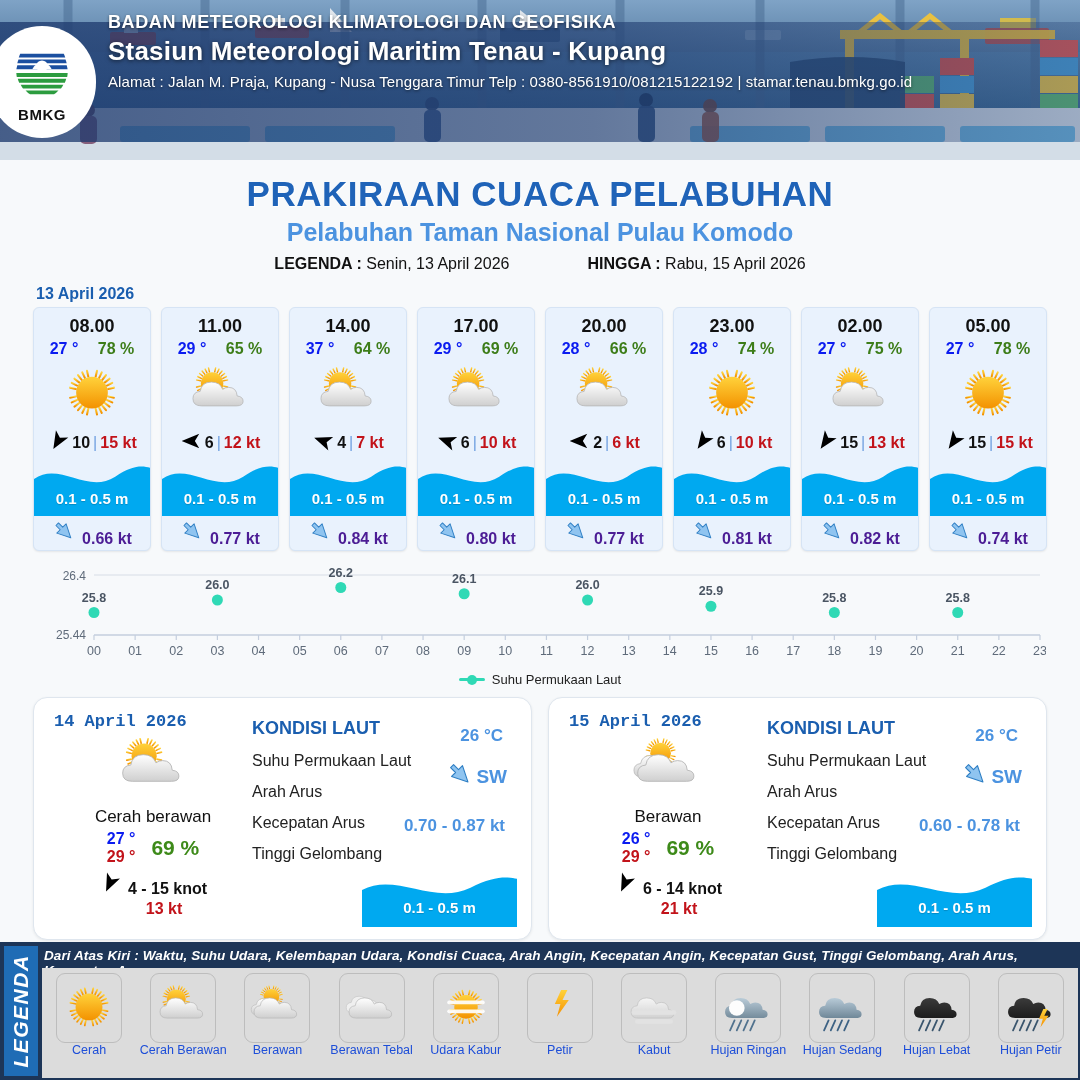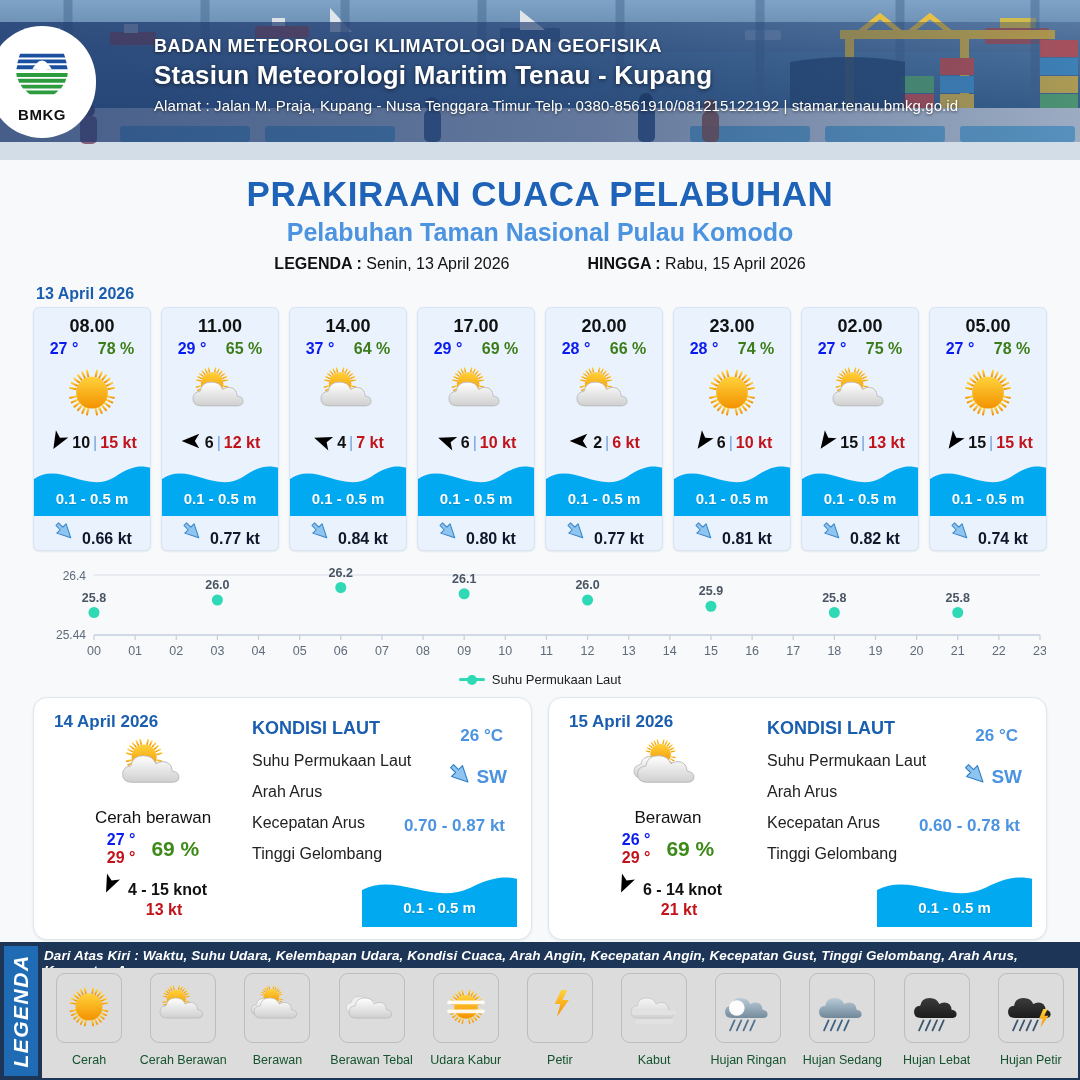--- a/index.html
+++ b/index.html
@@ -29,21 +29,21 @@
     width: 108px; height: 112px;
     background: #ffffff;
     border-radius: 55px / 56px;
     display: flex; flex-direction: column; align-items: center; justify-content: center;
     z-index: 5;
   }
   .logo-mark { width: 62px; height: 64px; display: block; }
   .logo-text {
     font-size: 15px; font-weight: bold; color: #111; letter-spacing: .5px; margin-top: 1px;
   }
-  .banner-text { position: absolute; left: 108px; top: 36px; z-index: 6; margin-left: 46px; }
+  .banner-text { position: absolute; left: 108px; top: 12px; z-index: 6; }
   .org-name {
     color: #fff; font-size: 18px; font-weight: bold; letter-spacing: .6px;
     text-shadow: 0 1px 3px rgba(0,0,0,.55);
   }
   .station-name {
     color: #fff; font-size: 26px; font-weight: bold; margin-top: 3px; letter-spacing: .2px;
     text-shadow: 0 1px 4px rgba(0,0,0,.6);
   }
   .addr {
     color: #fff; font-size: 15px; margin-top: 6px; letter-spacing: .1px;
@@ -88,21 +88,21 @@
   .c-wspd { font-size: 16px; font-weight: bold; color: #111; }
   .c-bar { font-size: 16px; color: #6f9fe0; }
   .c-gust { font-size: 16px; font-weight: bold; color: #c2131a; }
   .wave-zone { position: relative; height: 56px; margin-top: 2px; }
   .wave-svg { position: absolute; left: 0; top: 0; width: 100%; height: 56px; display: block; }
   .wave-label {
     position: absolute; left: 0; right: 0; bottom: 9px; text-align: center;
     font-size: 15px; font-weight: bold; color: #fff; text-shadow: 0 1px 1px rgba(0,0,0,.18);
   }
   .c-cur { display: flex; align-items: center; justify-content: center; gap: 6px; height: 34px; }
-  .c-curval { font-size: 16px; font-weight: bold; color: #0f172a; margin-top: 12px; }
+  .c-curval { font-size: 16px; font-weight: bold; color: #4c1d95; margin-top: 12px; }
 
   
   .chart-box { position: relative; width: 1012px; height: 105px; margin: 14px auto 0; }
   .chart-svg { display: block; width: 1012px; height: 105px; }
   .chart-legend {
     display: flex; align-items: center; justify-content: center; gap: 7px;
     margin-top: 2px; font-size: 13px; color: #222;
   }
   .legline { width: 26px; height: 3px; background: #2fd9b5; border-radius: 2px; position: relative; }
   .legline::after {
@@ -111,21 +111,21 @@
   }
 
   
   .daypanels { display: flex; gap: 16px; padding: 10px 33px 0; }
   .daypanel {
     flex: 1; background: #fff; border: 1px solid #dfe6ee; border-radius: 14px;
     height: 243px; position: relative; box-shadow: 0 1px 3px rgba(0,0,0,.07);
     display: flex;
   }
   .dp-left { width: 218px; padding: 14px 0 0 20px; position: relative; }
-  .dp-date { font-size: 17px; font-weight: bold; color: #1a5eaf; }
+  .dp-date { font-size: 17px; font-weight: bold; color: #1a5eaf; font-family: Liberation Mono, monospace; }
   .dp-icon { height: 70px; display: flex; align-items: center; justify-content: center; margin-top: 2px; }
   .dp-cond { text-align: center; font-size: 17px; color: #111; margin-top: 4px; }
   .dp-temps { display: flex; align-items: center; justify-content: center; gap: 16px; margin-top: 3px; }
   .dp-tcol { display: flex; flex-direction: column; line-height: 1.12; }
   .dp-tmin { font-size: 16px; font-weight: bold; color: #0b1cf0; }
   .dp-tmax { font-size: 16px; font-weight: bold; color: #c2131a; }
   .dp-hum { font-size: 21px; font-weight: bold; color: #3d8a19; }
   .dp-wind { display: flex; align-items: flex-end; justify-content: center; gap: 7px; margin-top: 6px; }
   .dp-wtxt { font-size: 16px; font-weight: bold; color: #111; }
   .dp-gust { text-align: center; font-size: 16px; font-weight: bold; color: #c2131a; margin-top: 2px; padding-left: 22px; }
@@ -167,21 +167,21 @@
     background: #dcdcdc;
     display: flex; align-items: flex-start; justify-content: space-around; padding-top: 5px;
   }
   .leg-item { width: 90px; text-align: center; }
   .leg-icon-box {
     width: 66px; height: 70px; margin: 0 auto;
     border: 1px solid #bdbdbd; border-radius: 9px;
     display: flex; align-items: center; justify-content: center;
     background: #dcdcdc;
   }
-  .leg-label { font-size: 12.5px; color: #14532d; margin-top: 10px; }
+  .leg-label { font-size: 12.5px; color: #1d4ed8; margin-top: 0; }
 </style>
 </head>
 <body>
 
 <div class="banner">
   <svg class="banner-art" viewBox="0 0 1080 160" preserveAspectRatio="none">
     <defs>
       <linearGradient id="skyG" x1="0" y1="0" x2="0" y2="1">
         <stop offset="0%" stop-color="#7fa3c6"></stop>
           <stop offset="100%" stop-color="#53799f"></stop>

